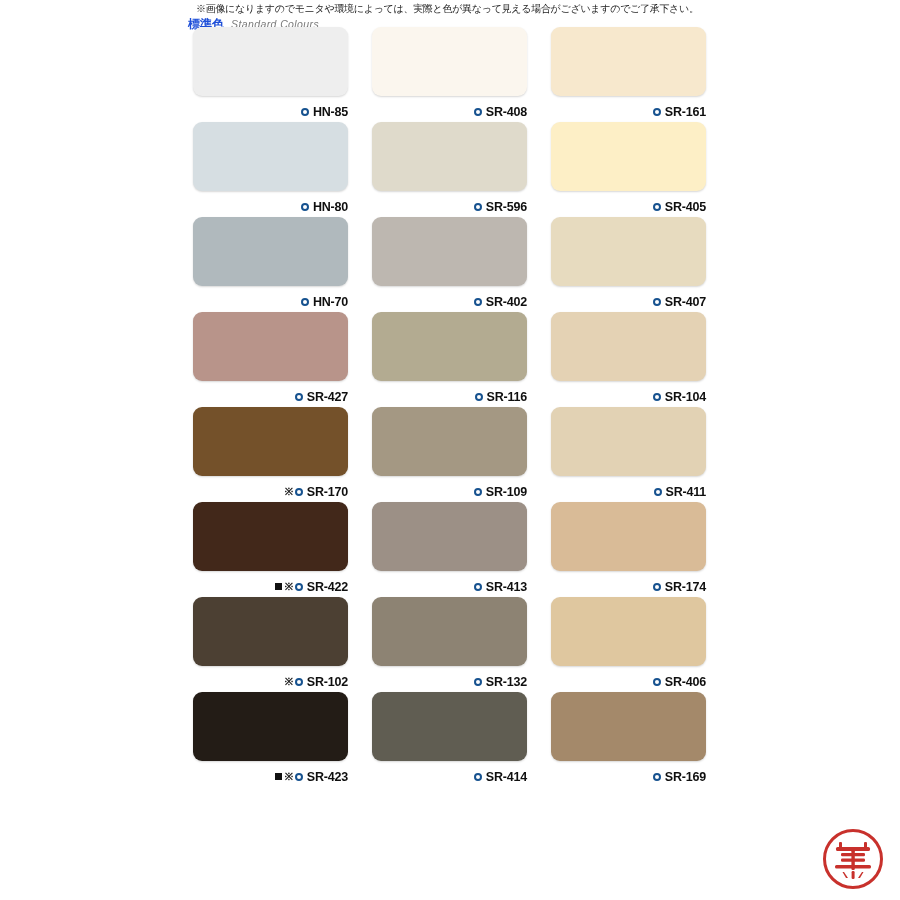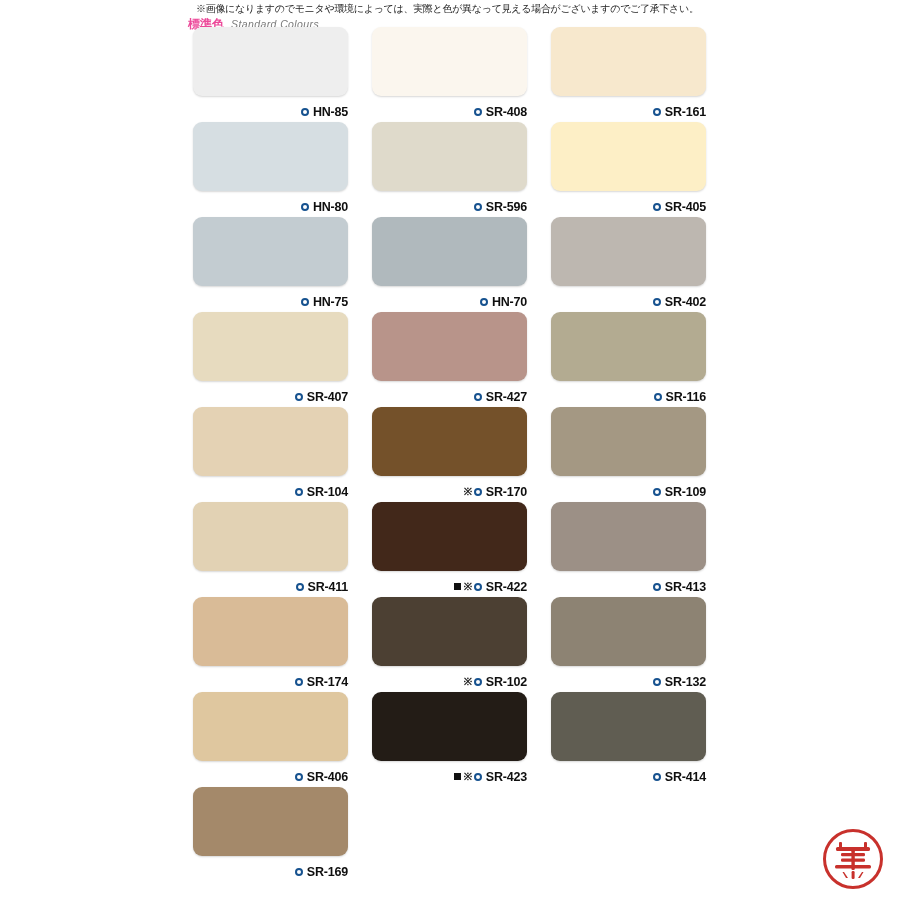--- a/index.html
+++ b/index.html
@@ -32,21 +32,21 @@
     position: absolute;
     left: 188px;
     top: 16px;
     display: flex;
     align-items: baseline;
     gap: 7px;
   }
   .section-head .jp {
     font-size: 12px;
     font-weight: 700;
-    color: #ec4899;
+    color: #1d4ed8;
     letter-spacing: 0px;
   }
   .section-head .en {
     font-size: 10.5px;
     font-weight: 400;
     color: #7a7a7a;
     letter-spacing: 0.4px;
     font-style: italic;
   }
 
@@ -171,27 +171,20 @@
       <div class="caption">
         <span class="mk-ring"></span>
         <span class="code">SR-596</span>
       </div>
     </div>
     <div class="cell">
       <div class="swatch" style="background: rgb(253, 239, 198);"></div>
       <div class="caption">
         <span class="mk-ring"></span>
         <span class="code">SR-405</span>
-      </div>
-    </div>
-    <div class="cell">
-      <div class="swatch" style="background: rgb(195, 204, 209);"></div>
-      <div class="caption">
-        <span class="mk-ring"></span>
-        <span class="code">HN-75</span>
       </div>
     </div>
     <div class="cell">
       <div class="swatch" style="background: rgb(176, 185, 189);"></div>
       <div class="caption">
         <span class="mk-ring"></span>
         <span class="code">HN-70</span>
       </div>
     </div>
     <div class="cell">

